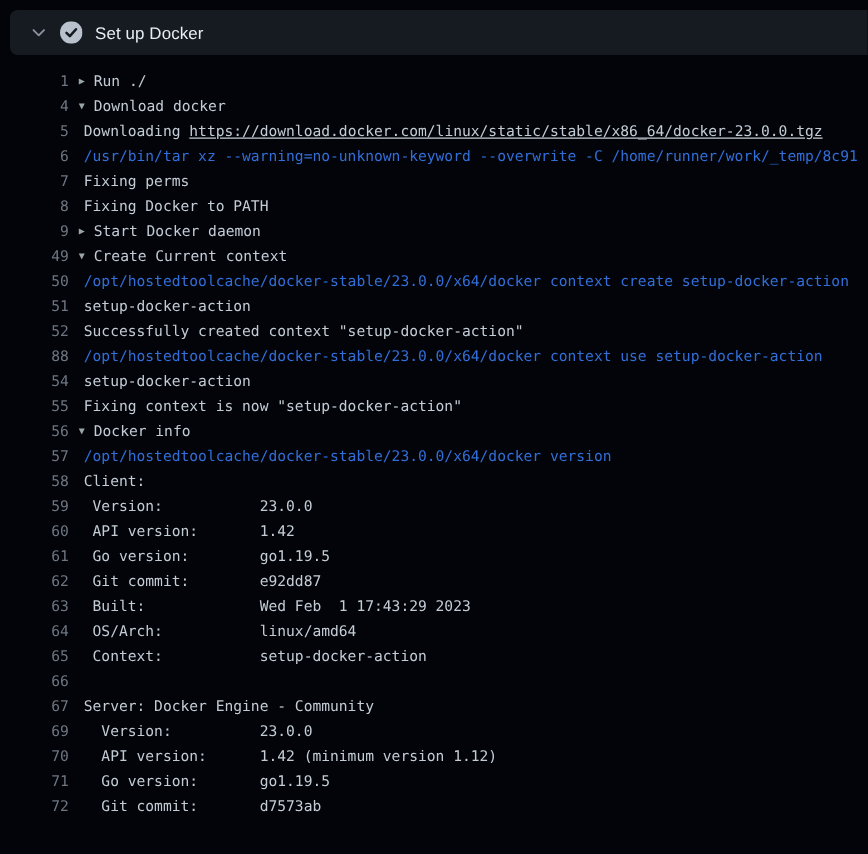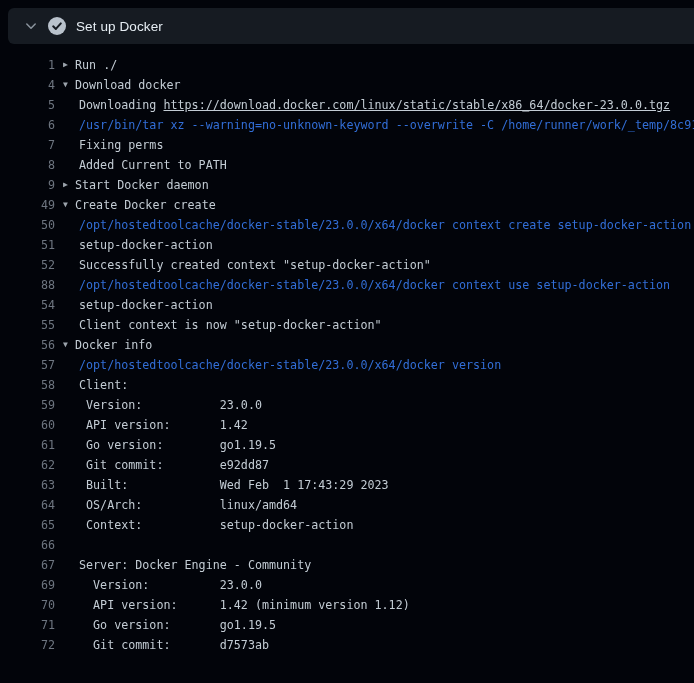--- a/index.html
+++ b/index.html
@@ -42,21 +42,21 @@
     flex:none; width:55px; text-align:right;
     color:var(--line-number,#6e7681);
     text-decoration:none; cursor:pointer;
   }
   .marker {
     flex:none; width:12px; margin-left:8px;
     font-size:8px; line-height:20px; text-align:left;
     color:var(--marker,#9ba3ab);
   }
   .group-title { cursor:pointer; }
-  .content { margin-left:24px; }
+  .content { margin-left:12px; }
   .txt  { color:var(--text,#c3ccd4); }
   .cmd  { color:var(--command-blue,#326ed7); }
   a.loglink { color:inherit; text-decoration:underline; cursor:pointer; }
 </style>
 </head>
 <body>
 
 <div class="app">
 
   <div class="header">
@@ -73,29 +73,29 @@
     </span>
     <span class="title">Set up Docker</span>
   </div>
 
   <div class="log" id="log">
       <div class="row"><a class="num">1</a><span class="marker">▶</span><span class="txt group-title">Run ./</span></div>
       <div class="row"><a class="num">4</a><span class="marker">▼</span><span class="txt group-title">Download docker</span></div>
       <div class="row"><a class="num">5</a><span class="content txt"><span>Downloading </span><a class="loglink">https://download.docker.com/linux/static/stable/x86_64/docker-23.0.0.tgz</a></span></div>
       <div class="row"><a class="num">6</a><span class="content cmd">/usr/bin/tar xz --warning=no-unknown-keyword --overwrite -C /home/runner/work/_temp/8c91</span></div>
       <div class="row"><a class="num">7</a><span class="content txt">Fixing perms</span></div>
-      <div class="row"><a class="num">8</a><span class="content txt">Added Current to PATH</span></div>
+      <div class="row"><a class="num">8</a><span class="content txt">Fixing Docker to PATH</span></div>
       <div class="row"><a class="num">9</a><span class="marker">▶</span><span class="txt group-title">Start Docker daemon</span></div>
-      <div class="row"><a class="num">49</a><span class="marker">▼</span><span class="txt group-title">Create Docker create</span></div>
+      <div class="row"><a class="num">49</a><span class="marker">▼</span><span class="txt group-title">Create Current context</span></div>
       <div class="row"><a class="num">50</a><span class="content cmd">/opt/hostedtoolcache/docker-stable/23.0.0/x64/docker context create setup-docker-action</span></div>
       <div class="row"><a class="num">51</a><span class="content txt">setup-docker-action</span></div>
       <div class="row"><a class="num">52</a><span class="content txt">Successfully created context "setup-docker-action"</span></div>
       <div class="row"><a class="num">88</a><span class="content cmd">/opt/hostedtoolcache/docker-stable/23.0.0/x64/docker context use setup-docker-action</span></div>
       <div class="row"><a class="num">54</a><span class="content txt">setup-docker-action</span></div>
-      <div class="row"><a class="num">55</a><span class="content txt">Client context is now "setup-docker-action"</span></div>
+      <div class="row"><a class="num">55</a><span class="content txt">Fixing context is now "setup-docker-action"</span></div>
       <div class="row"><a class="num">56</a><span class="marker">▼</span><span class="txt group-title">Docker info</span></div>
       <div class="row"><a class="num">57</a><span class="content cmd">/opt/hostedtoolcache/docker-stable/23.0.0/x64/docker version</span></div>
       <div class="row"><a class="num">58</a><span class="content txt">Client:</span></div>
       <div class="row"><a class="num">59</a><span class="content txt"> Version:           23.0.0</span></div>
       <div class="row"><a class="num">60</a><span class="content txt"> API version:       1.42</span></div>
       <div class="row"><a class="num">61</a><span class="content txt"> Go version:        go1.19.5</span></div>
       <div class="row"><a class="num">62</a><span class="content txt"> Git commit:        e92dd87</span></div>
       <div class="row"><a class="num">63</a><span class="content txt"> Built:             Wed Feb  1 17:43:29 2023</span></div>
       <div class="row"><a class="num">64</a><span class="content txt"> OS/Arch:           linux/amd64</span></div>
       <div class="row"><a class="num">65</a><span class="content txt"> Context:           setup-docker-action</span></div>

